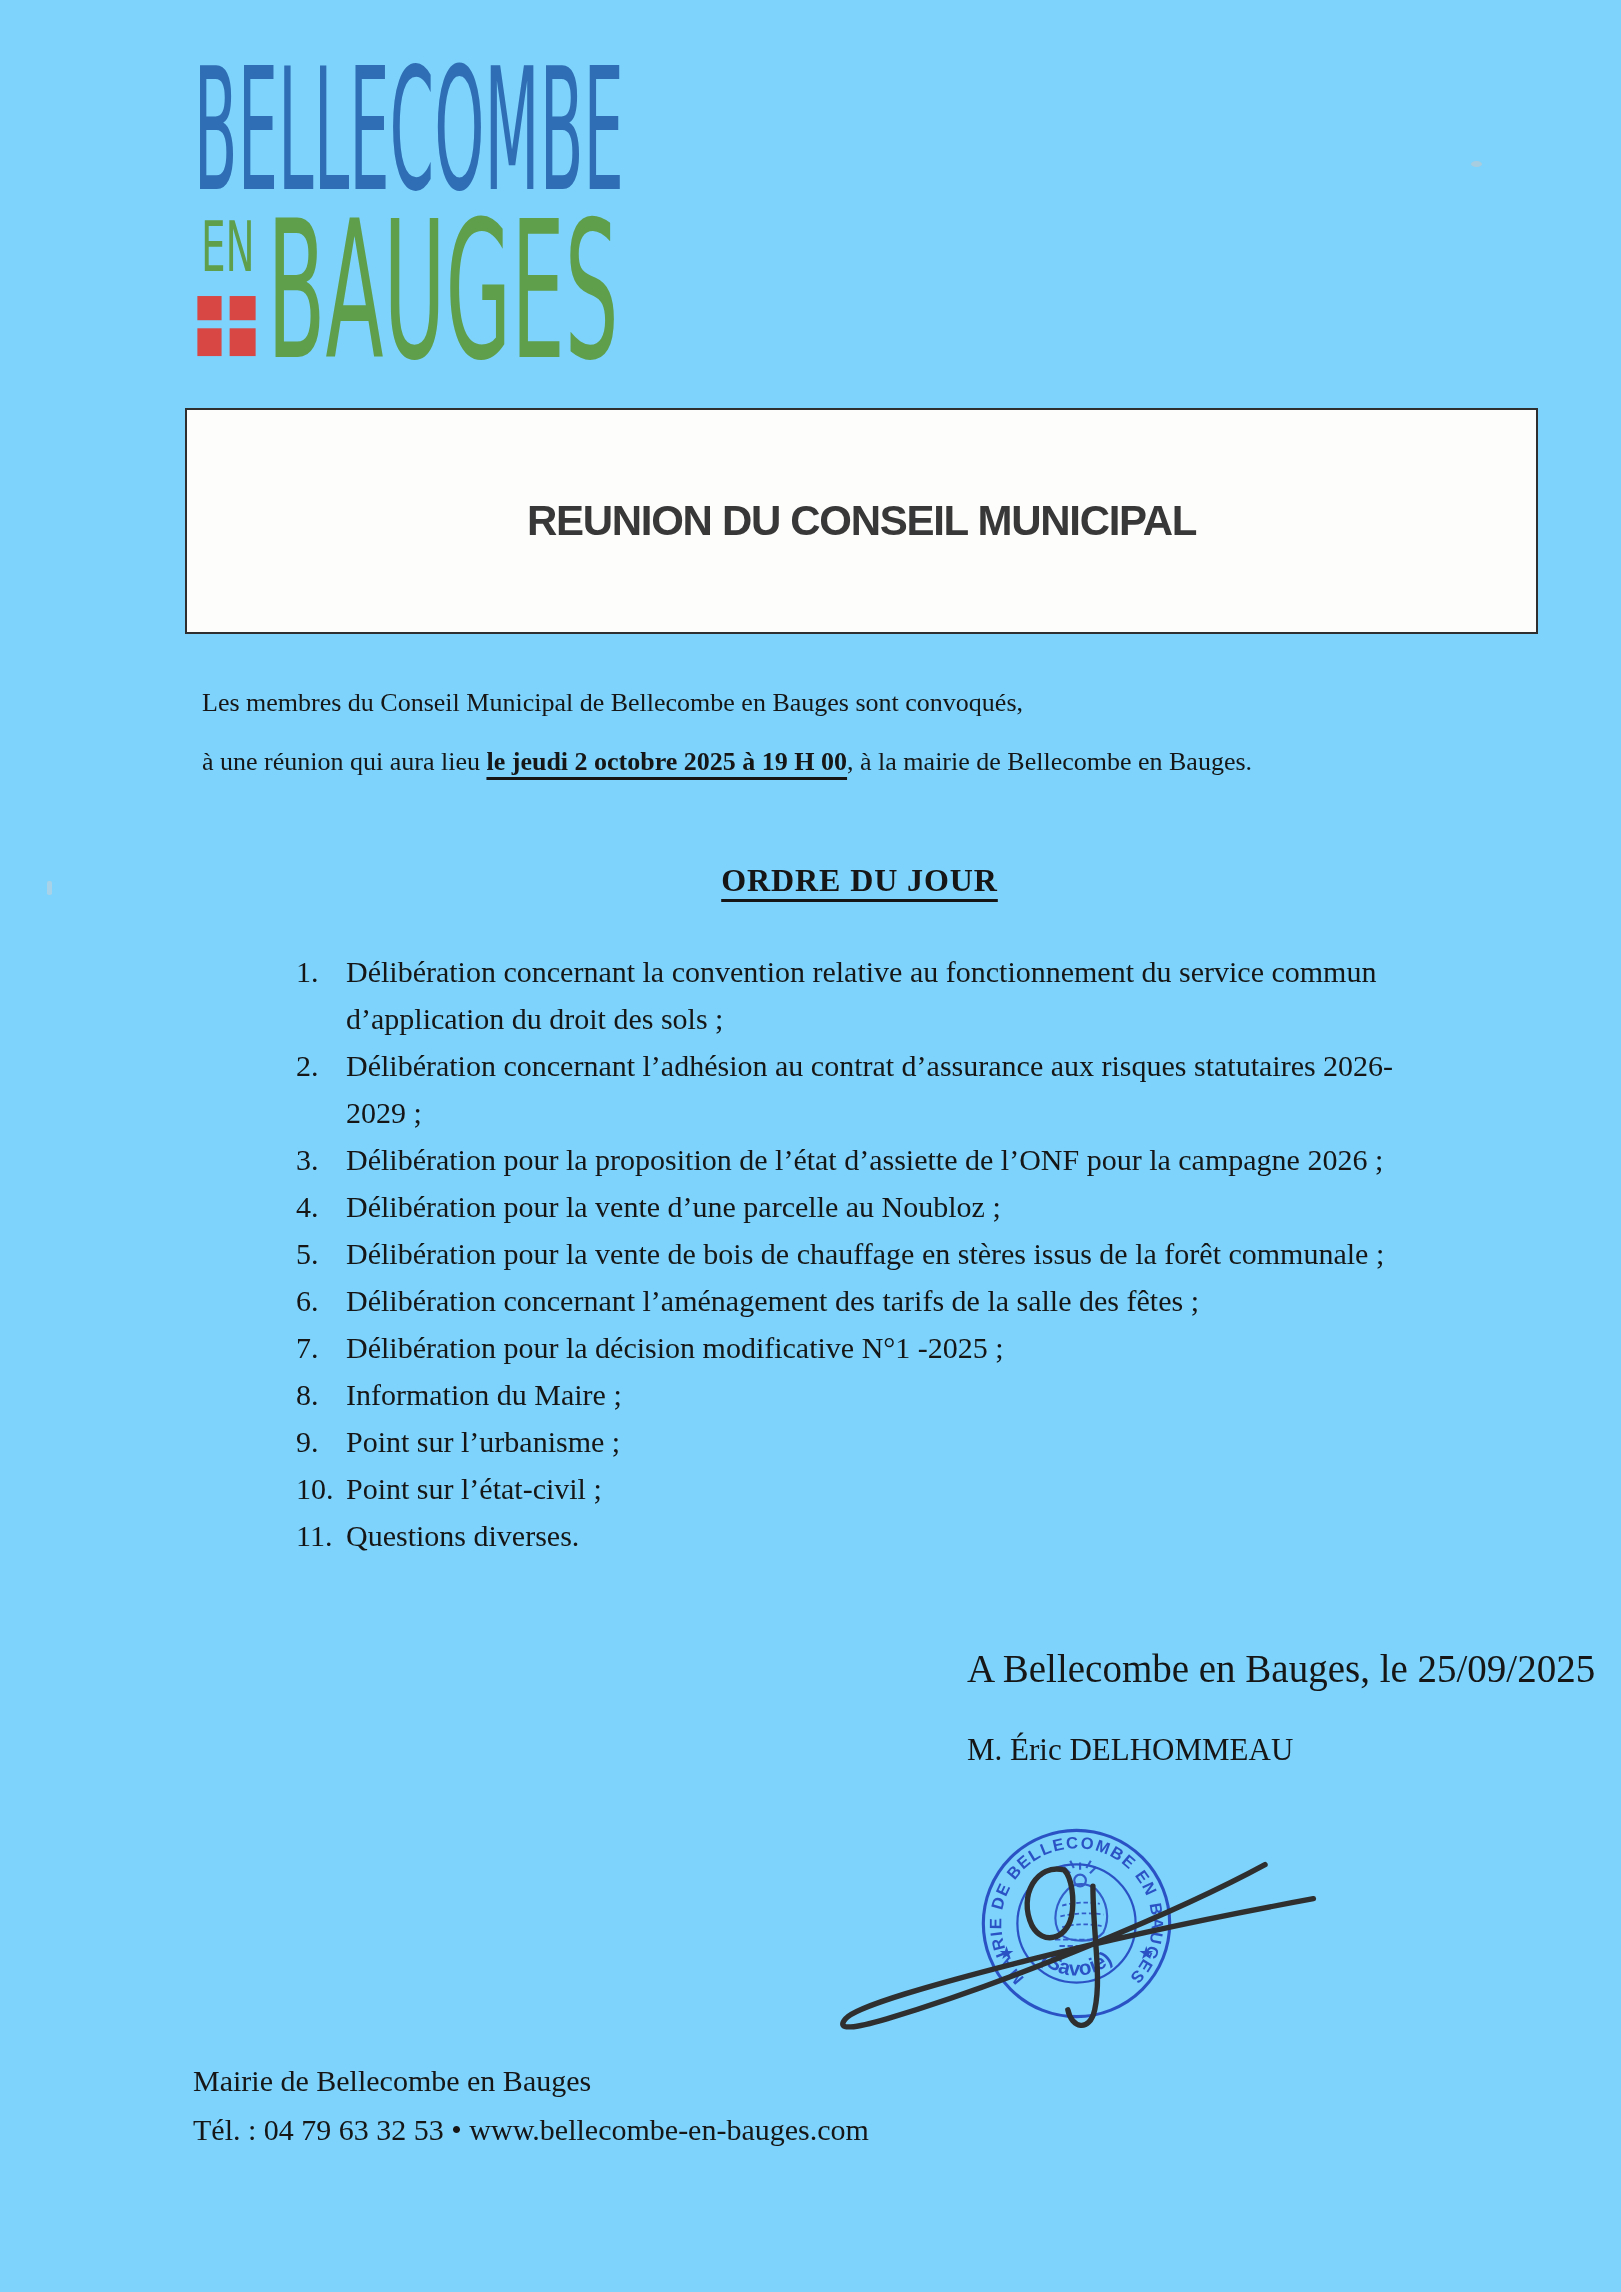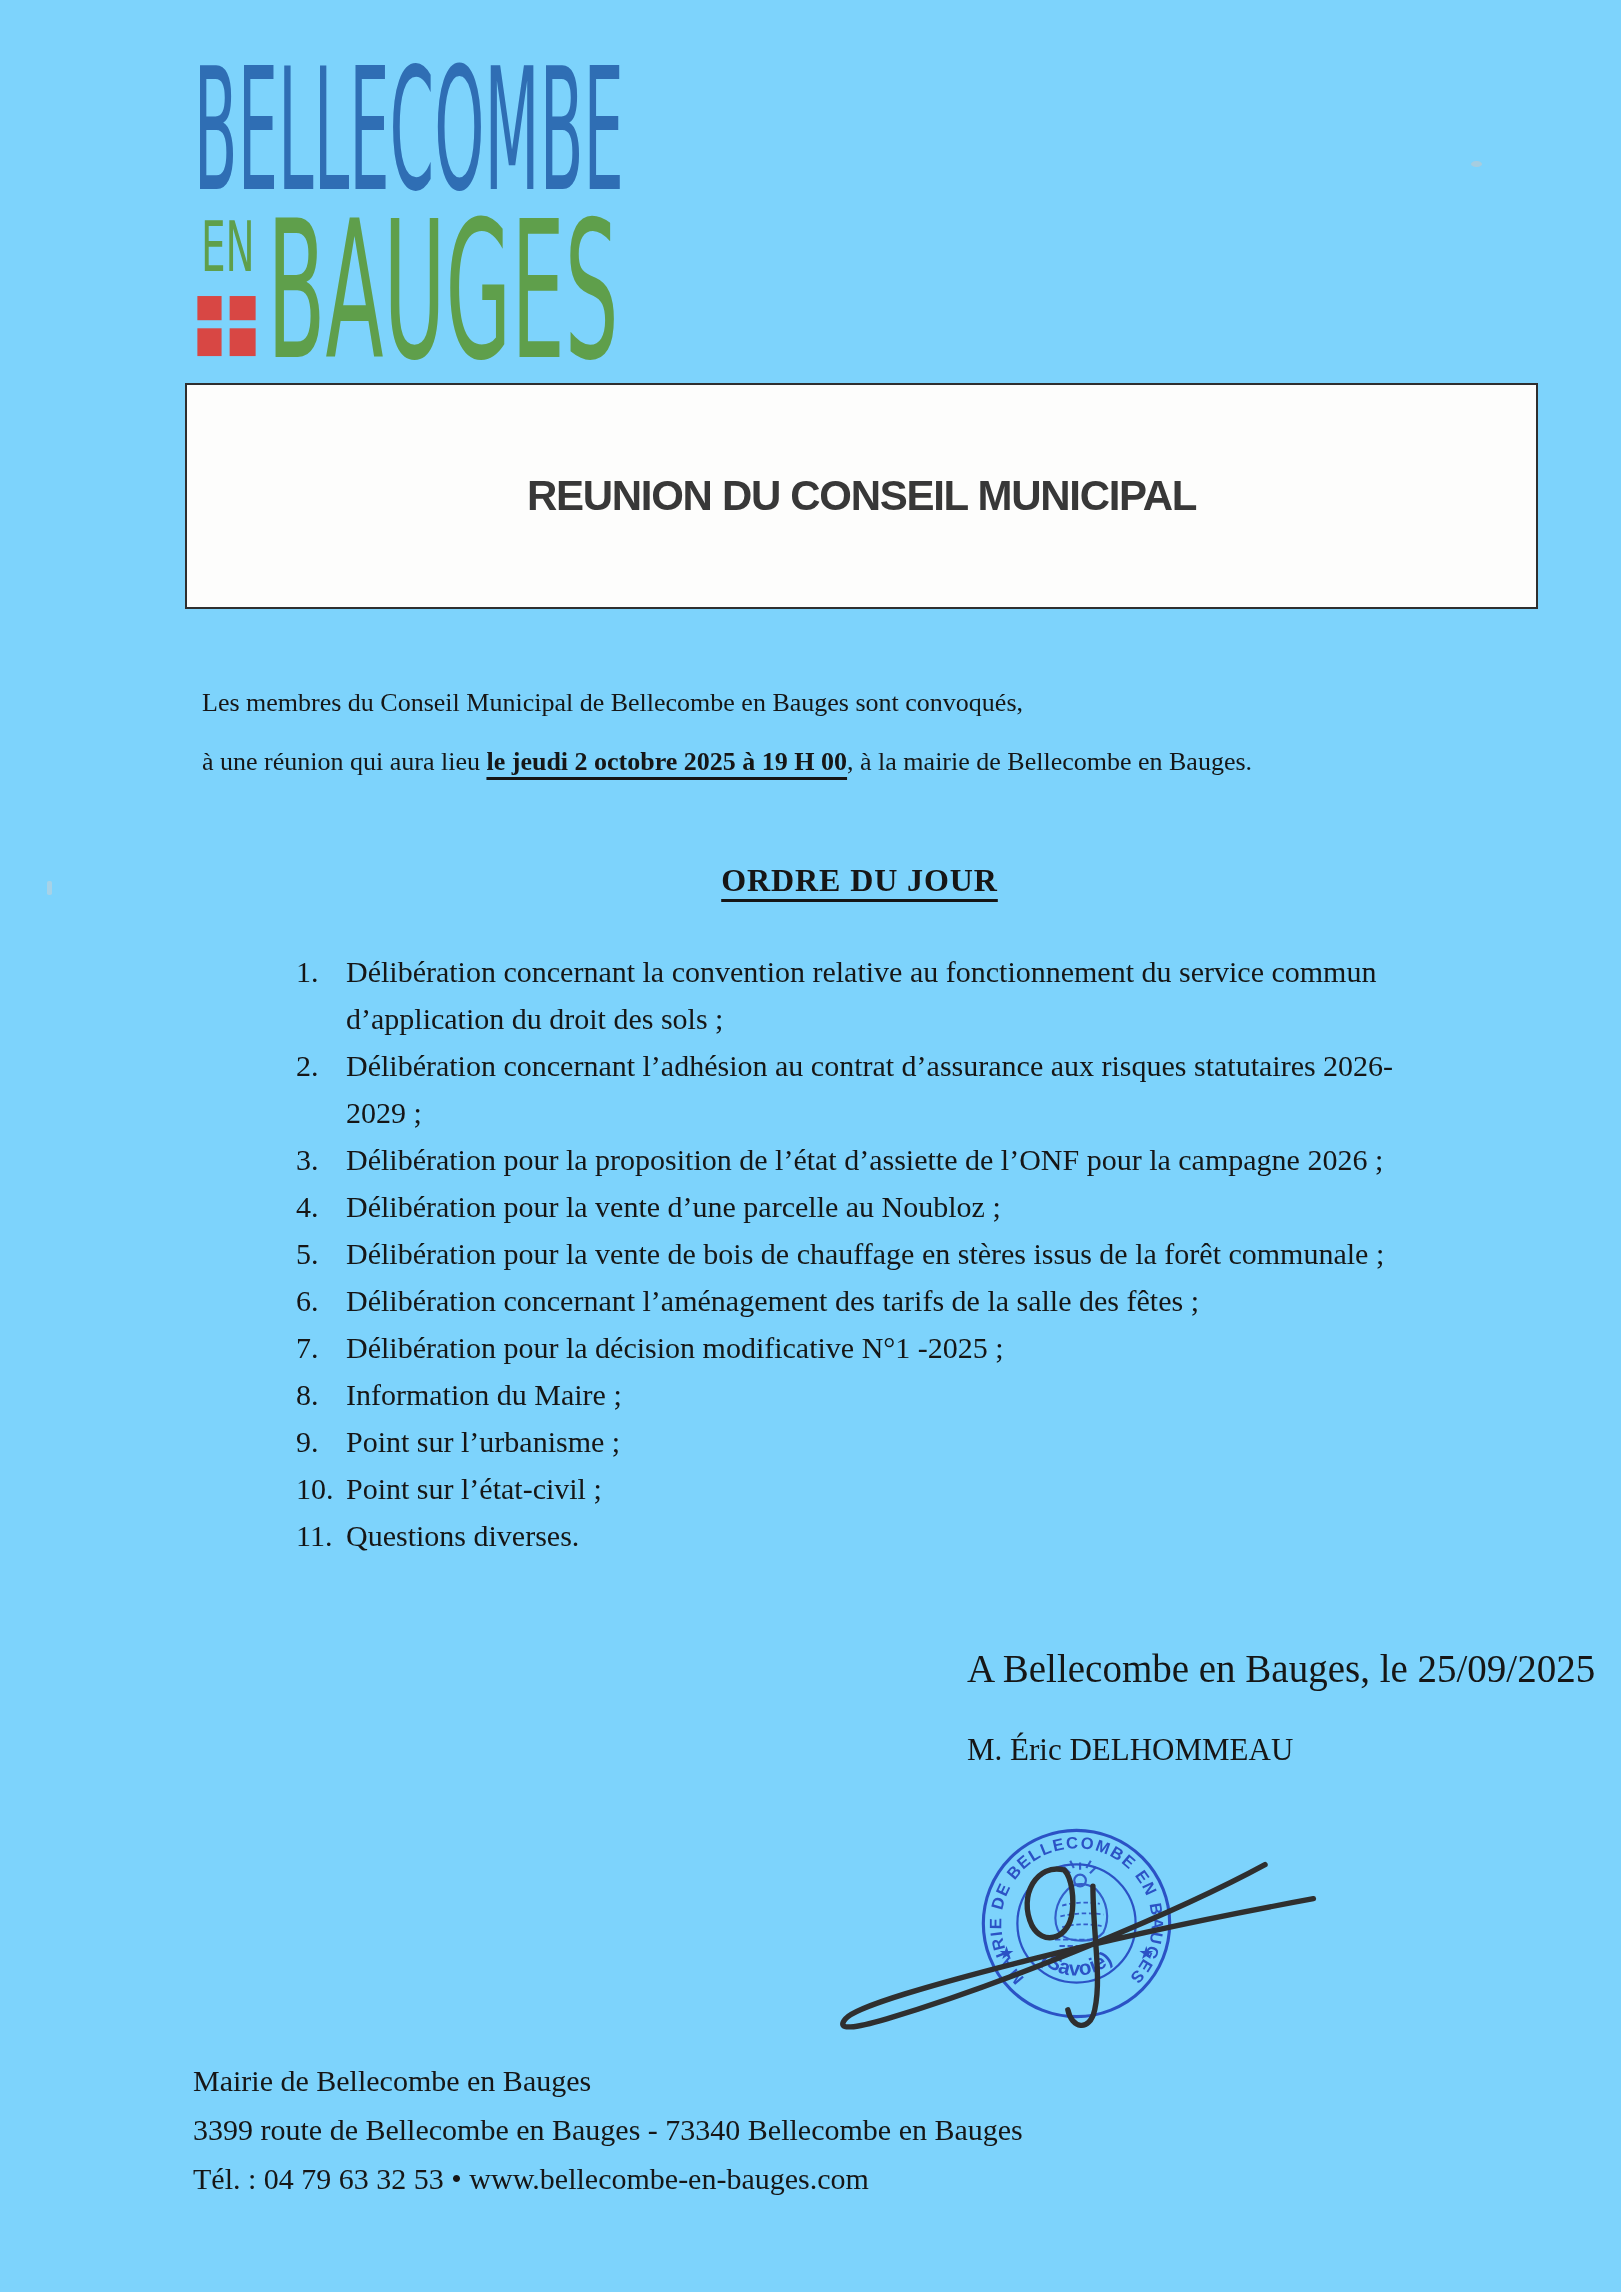--- a/index.html
+++ b/index.html
@@ -9,21 +9,21 @@
     margin:0 auto;
     background:#7dd3fc;
     overflow:hidden;
     font-family:"Liberation Serif", serif;
     color:#161616;
   }
   
   .logo-svg{position:absolute;left:192px;top:54px;width:466px;height:312px;}
   
   .title-box{
-    position:absolute;left:185px;top:383px;width:1349px;height:222px;
+    position:absolute;left:185px;top:408px;width:1349px;height:222px;
     border:2.7px solid #2f2f2f;background:#fdfdfc;
     display:flex;align-items:center;justify-content:center;
   }
   .title-box h1{
     margin:0;
     font-family:"Liberation Sans", sans-serif;
     font-weight:bold;font-size:42px;letter-spacing:-1.3px;
     color:#383838;
   }
   
@@ -137,21 +137,20 @@
   <svg class="signature-svg" viewBox="0 0 560 270">
     <g fill="none" stroke-width="6" stroke-linecap="round" stroke-linejoin="round" stroke="#2f2f2f">
       <path d="M 492 42 C 400 92 210 172 70 214 C 36 224 12 228 24 214 C 36 200 120 176 230 148 C 340 120 470 94 546 80"></path>
       <path d="M 268 48 C 238 40 216 76 232 110 C 244 132 270 126 276 100 C 280 80 276 56 268 48"></path>
       <path d="M 300 66 C 300 120 310 168 302 204 C 296 230 276 224 272 204"></path>
     </g>
   </svg>
 
   <div class="footer">
     <div>Mairie de Bellecombe en Bauges</div>
-    <div>3399 route de Bellecombe en Bauges - 73340 Bellecombe en Bauges</div>
     <div>Tél. : 04 79 63 32 53 • www.bellecombe-en-bauges.com</div>
   </div>
 
   <div class="speck-a"></div>
   <div class="speck-b"></div>
 
 </div>
 
 
 </body></html>

